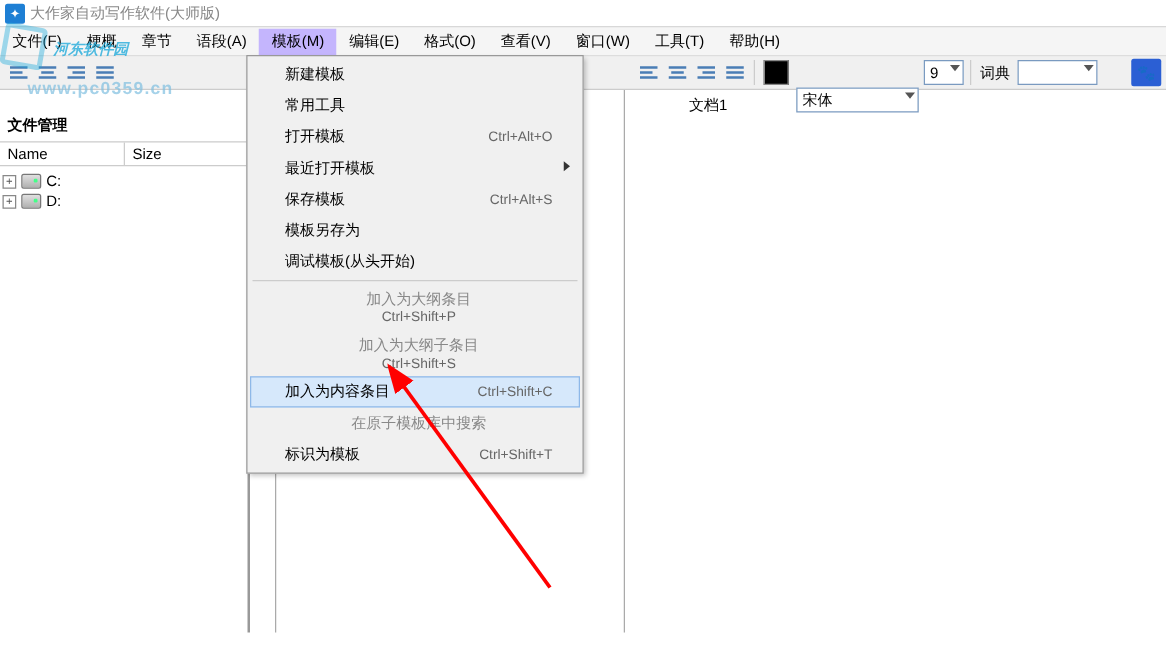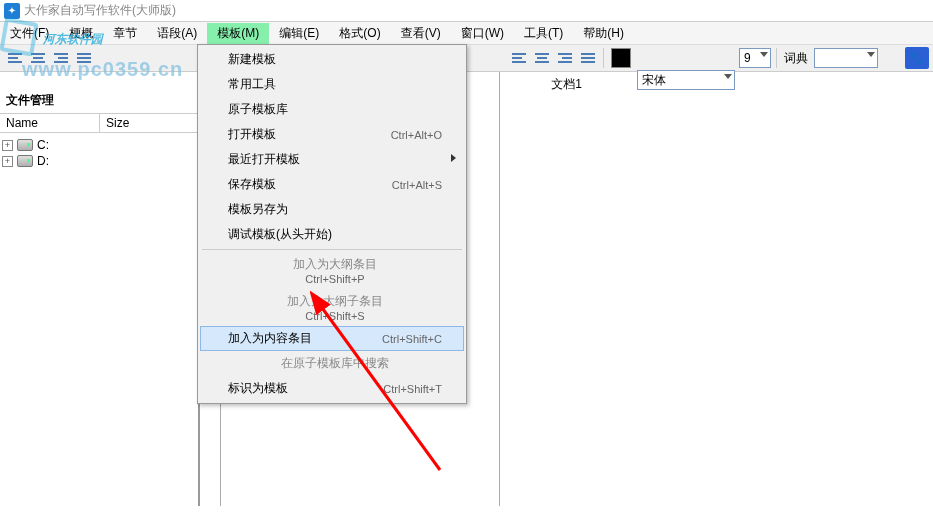--- a/index.html
+++ b/index.html
@@ -4,21 +4,21 @@
 <style>
 * { margin: 0; padding: 0; box-sizing: border-box; font-family: "SimSun", "宋体", sans-serif; font-size: 12px; }
 body { width: 933px; height: 526px; background: #fff; overflow: hidden; position: relative; }
 
 .titlebar { height: 22px; background: #fff; display: flex; align-items: center; padding: 0 4px; border-bottom: 1px solid #ccc; }
 .titlebar .ticon { width: 16px; height: 16px; background: #1e7fd4; border-radius: 2px; margin-right: 4px; display: flex; align-items: center; justify-content: center; color: #fff; font-size: 10px; }
 .titlebar .ttext { color: #888; }
 
 .menubar { height: 22px; display: flex; align-items: center; padding: 0 0; background: #f5f5f5; }
 .menubar .mitem { padding: 2px 10px; cursor: default; color: #000; }
-.menubar .mitem.open { background: #86efac; }
+.menubar .mitem.open { background: #c4b5fd; }
 
 .toolbar { height: 28px; background: #f0f0f0; border-top: 1px solid #ddd; border-bottom: 1px solid #ccc; display: flex; align-items: center; padding: 0 4px; position: relative; }
 .tbtn { width: 22px; height: 22px; border: 1px solid transparent; display: flex; align-items: center; justify-content: center; margin-right: 1px; }
 .sep { width: 1px; height: 20px; background: #ccc; margin: 0 3px; }
 .lines-icon { display: flex; flex-direction: column; gap: 2px; }
 .lines-icon span { width: 14px; height: 2px; background: #4a7db5; }
 .colorbox { width: 20px; height: 20px; background: #000; border: 1px solid #888; margin: 0 4px; }
 .sel { height: 20px; border: 1px solid #7a9ac0; background: #fff; padding: 0 18px 0 4px; display: flex; align-items: center; position: relative; margin: 0 2px; }
 .sel .dd { position: absolute; right: 2px; top: 3px; width: 0; height: 0; border-left: 4px solid transparent; border-right: 4px solid transparent; border-top: 5px solid #555; }
 .sel.font { width: 98px; margin-top: 44px; }
@@ -46,21 +46,21 @@
 .dropdown { position: absolute; left: 197px; top: 44px; width: 270px; background: #f0f0f0; border: 1px solid #999; box-shadow: 2px 2px 4px rgba(0,0,0,0.25); padding: 2px; z-index: 50; }
 .ditem { display: flex; align-items: center; justify-content: space-between; padding: 4px 22px 4px 28px; position: relative; color: #000; text-align: center; }
 .ditem.disabled { color: #888; flex-direction: column; }
 .ditem.hover { background: #d6e8fb; border: 1px solid #8eb8e8; padding: 3px 21px 3px 27px; }
 .ditem .sc { color: #666; font-size: 11px; }
 .ditem .sub-arrow { position: absolute; right: 8px; top: 7px; width: 0; height: 0; border-top: 4px solid transparent; border-bottom: 4px solid transparent; border-left: 5px solid #333; }
 .dsep { height: 1px; background: #ccc; margin: 2px 2px; }
 
 .watermark { position: absolute; left: 2px; top: 20px; font-size: 24px; font-weight: bold; z-index: 60; pointer-events: none; }
 .watermark .l1 { color: #17a7d9; opacity: 0.75; font-style: italic; text-align: center; }
-.watermark .l2 { color: #7fbfe0; opacity: 0.7; font-family: Arial; font-size: 20px; letter-spacing: 1px; }
+.watermark .l2 { color: #7fbfe0; opacity: 0.7; font-family: Arial; font-size: 14px; letter-spacing: 1px; }
 .watermark .shp { display: inline-block; width: 34px; height: 34px; border: 4px solid #17a7d9; border-radius: 4px; opacity: 0.4; transform: rotate(10deg); vertical-align: middle; }
 
 .arrow-svg { position: absolute; left: 310px; top: 290px; z-index: 70; pointer-events: none; }
 </style>
 </head>
 <body>
 
 <div class="titlebar">
   <div class="ticon">✦</div>
   <div class="ttext">大作家自动写作软件(大师版)</div>
@@ -186,23 +186,20 @@
 </div>
 
 <div class="dropdown">
   <div class="ditem">
       <span>新建模板</span>
     </div>
   <div class="ditem">
       <span>常用工具</span>
     </div>
   <div class="ditem">
-      <span>原子模板库</span>
-    </div>
-  <div class="ditem">
       <span>打开模板</span>
       <span class="sc">Ctrl+Alt+O</span>
     </div>
   <div class="ditem">
       <span>最近打开模板</span>
       <div class="sub-arrow"></div>
     </div>
   <div class="ditem">
       <span>保存模板</span>
       <span class="sc">Ctrl+Alt+S</span>

